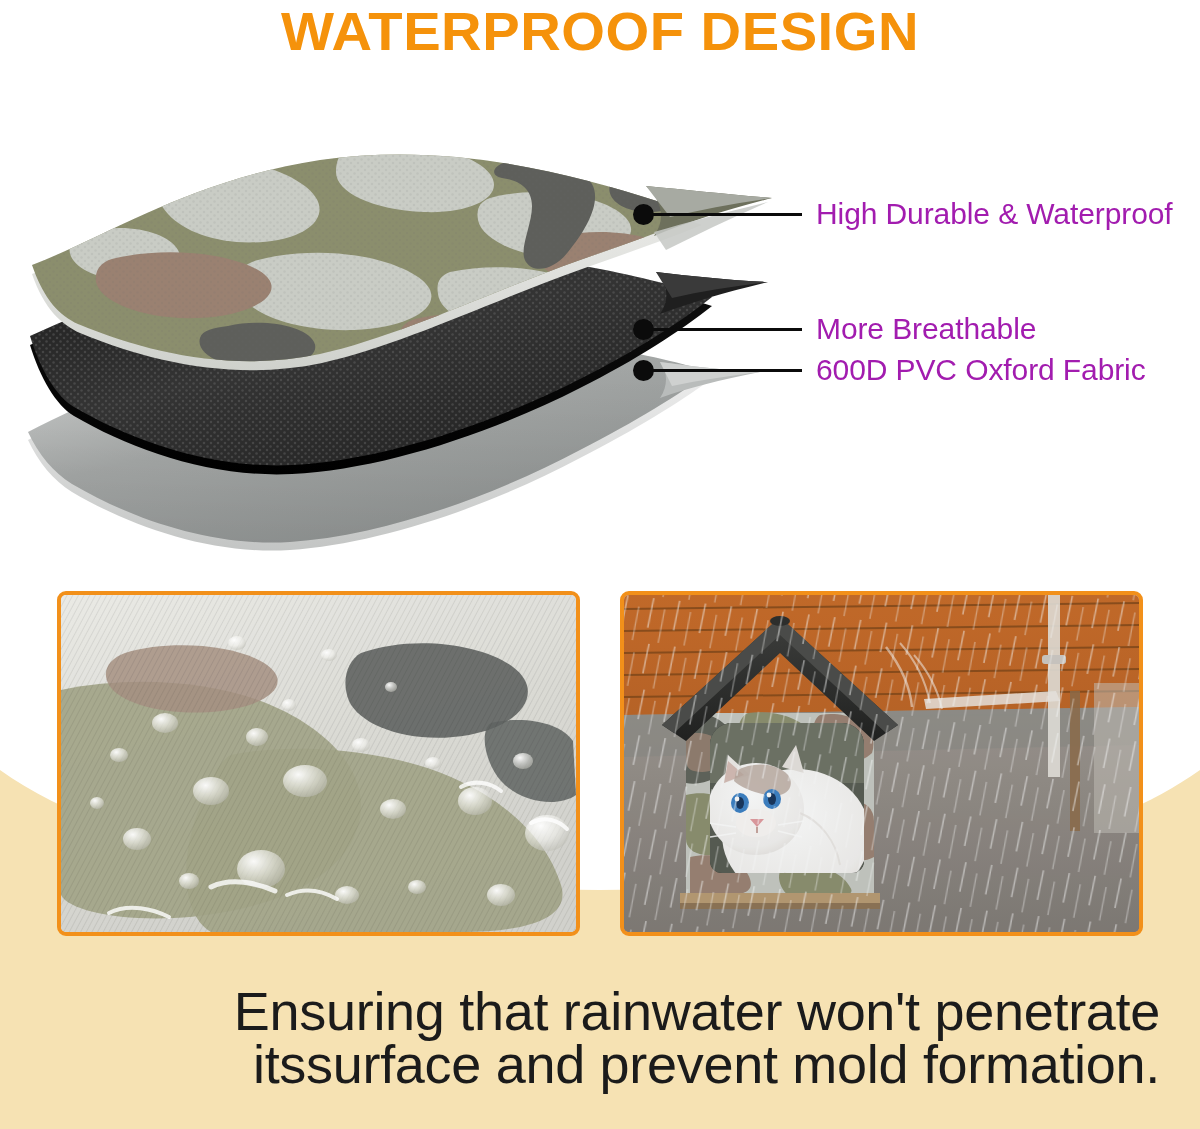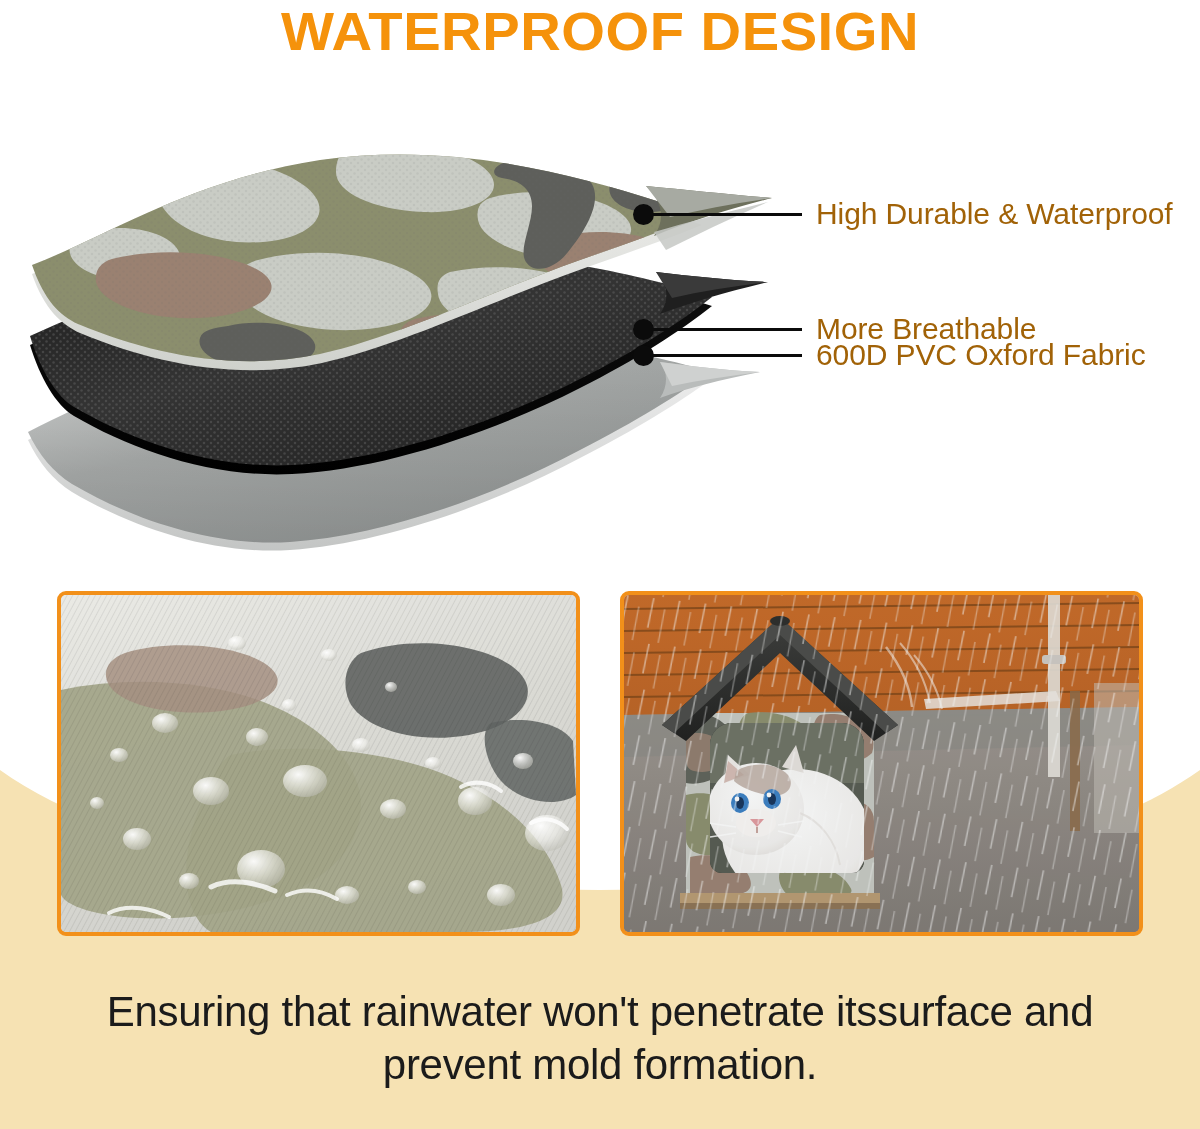--- a/index.html
+++ b/index.html
@@ -28,43 +28,43 @@
   #layers { position:absolute; left:20px; top:140px; width:760px; height:430px; z-index:4; }
   #layers svg { display:block; width:100%; height:100%; }
 
   
   .callout { position:absolute; z-index:5; display:flex; align-items:center; }
   .callout .dot {
     width:21px; height:21px; border-radius:50%; background:#0b0b0b; flex:0 0 auto;
   }
   .callout .lead { height:3px; background:#0b0b0b; flex:0 0 auto; margin-left:-2px; }
   .callout .ctext {
-    font-size:30px; color:#a16207; white-space:nowrap; margin-left:14px;
+    font-size:30px; color:#a21caf; white-space:nowrap; margin-left:14px;
     font-weight:400; letter-spacing:-0.1px;
   }
   #callout-0 { left:633px; top:197px; }
   #callout-0 .lead { width:150px; }
   #callout-1 { left:633px; top:280px;margin-top:32px; }
   #callout-1 .lead { width:150px; }
-  #callout-2 { left:633px; top:338px; }
+  #callout-2 { left:633px; top:353px; }
   #callout-2 .lead { width:150px; }
 
   
   .photo-card {
     position:absolute; z-index:5; border:4px solid #F2901A; border-radius:9px;
     overflow:hidden; background:#ddd;
   }
   #photo-left  { left:57px;  top:591px; width:523px; height:345px; }
   #photo-right { left:620px; top:591px; width:523px; height:345px; }
   .photo-card svg { display:block; width:100%; height:100%; }
 
   
   #caption {
     position:absolute; left:40px; top:985px; width:1120px; z-index:6;
-    text-align:center; font-size:42px; line-height:53px; color:#1b1b1b;
+    text-align:right; font-size:54px; line-height:53px; color:#1b1b1b;
     font-weight:400; letter-spacing:-0.3px;
   }
 </style>
 </head>
 <body>
 
 <div id="cream-bg">
   <svg viewBox="0 0 1200 429" preserveAspectRatio="none" aria-hidden="true">
     <path d="M0,70 C120,155 330,190 600,190 C870,190 1080,155 1200,70 L1200,429 L0,429 Z" fill="#F6E2B3"></path>
   </svg>

